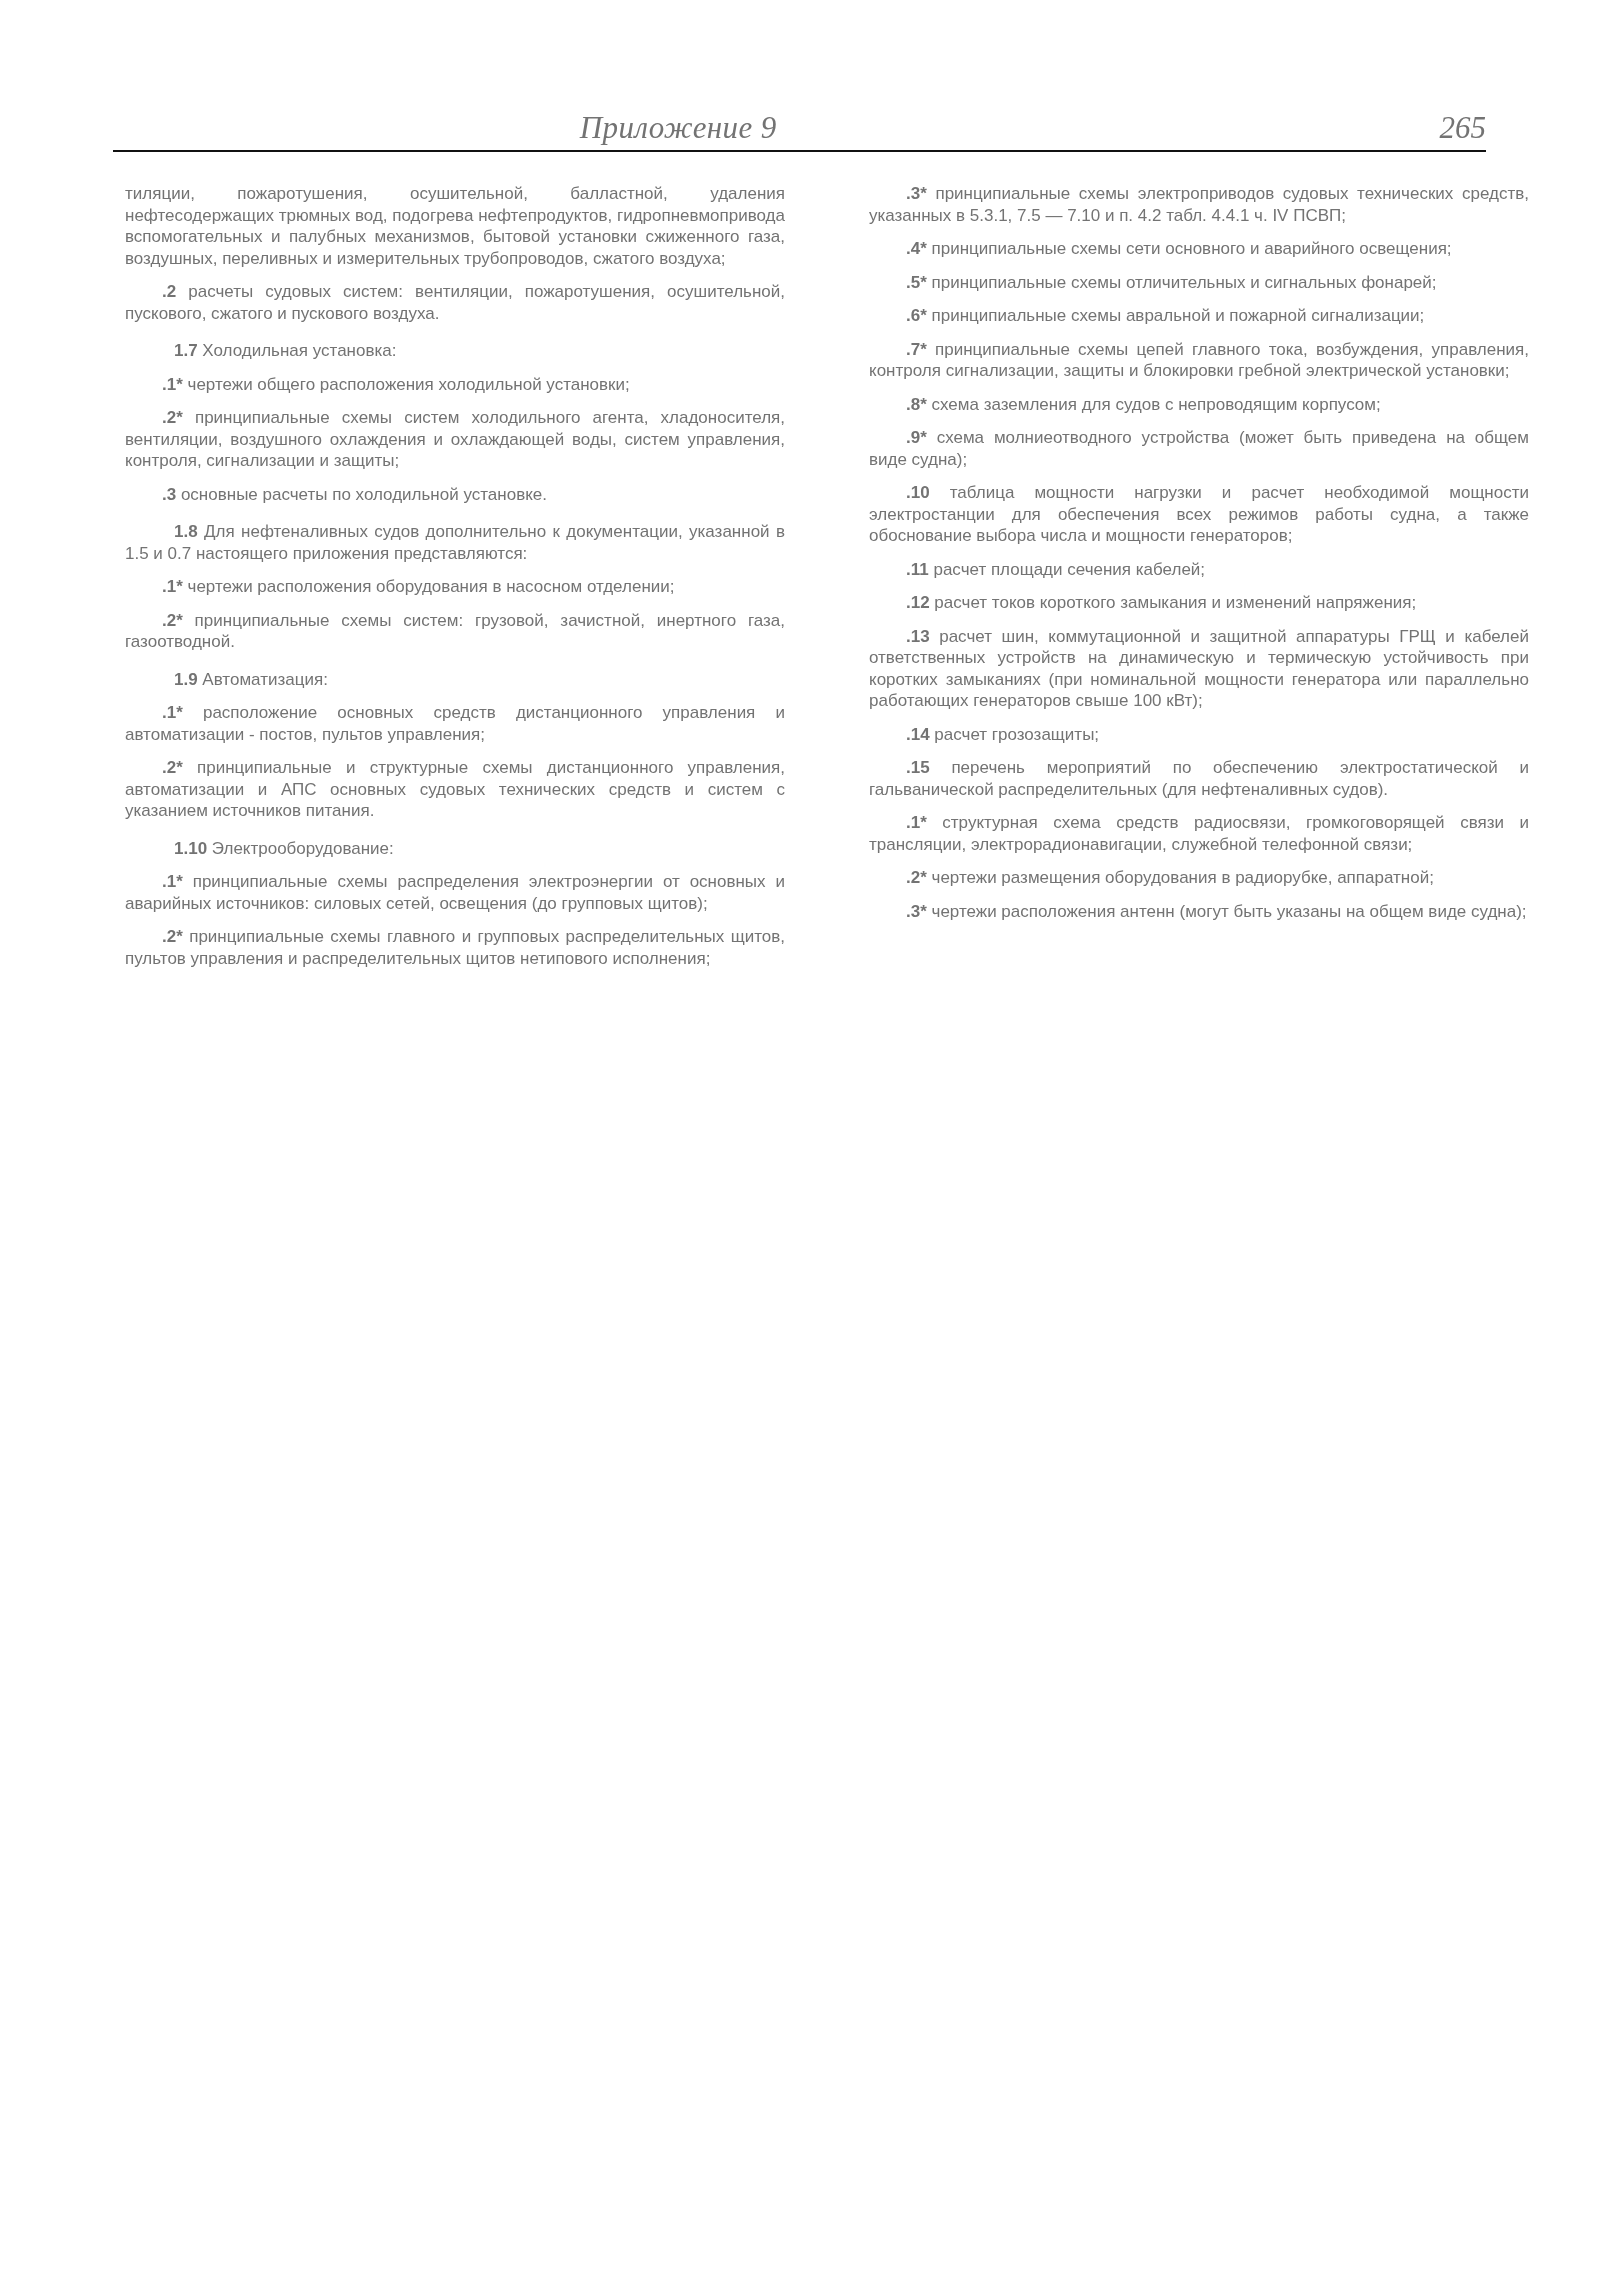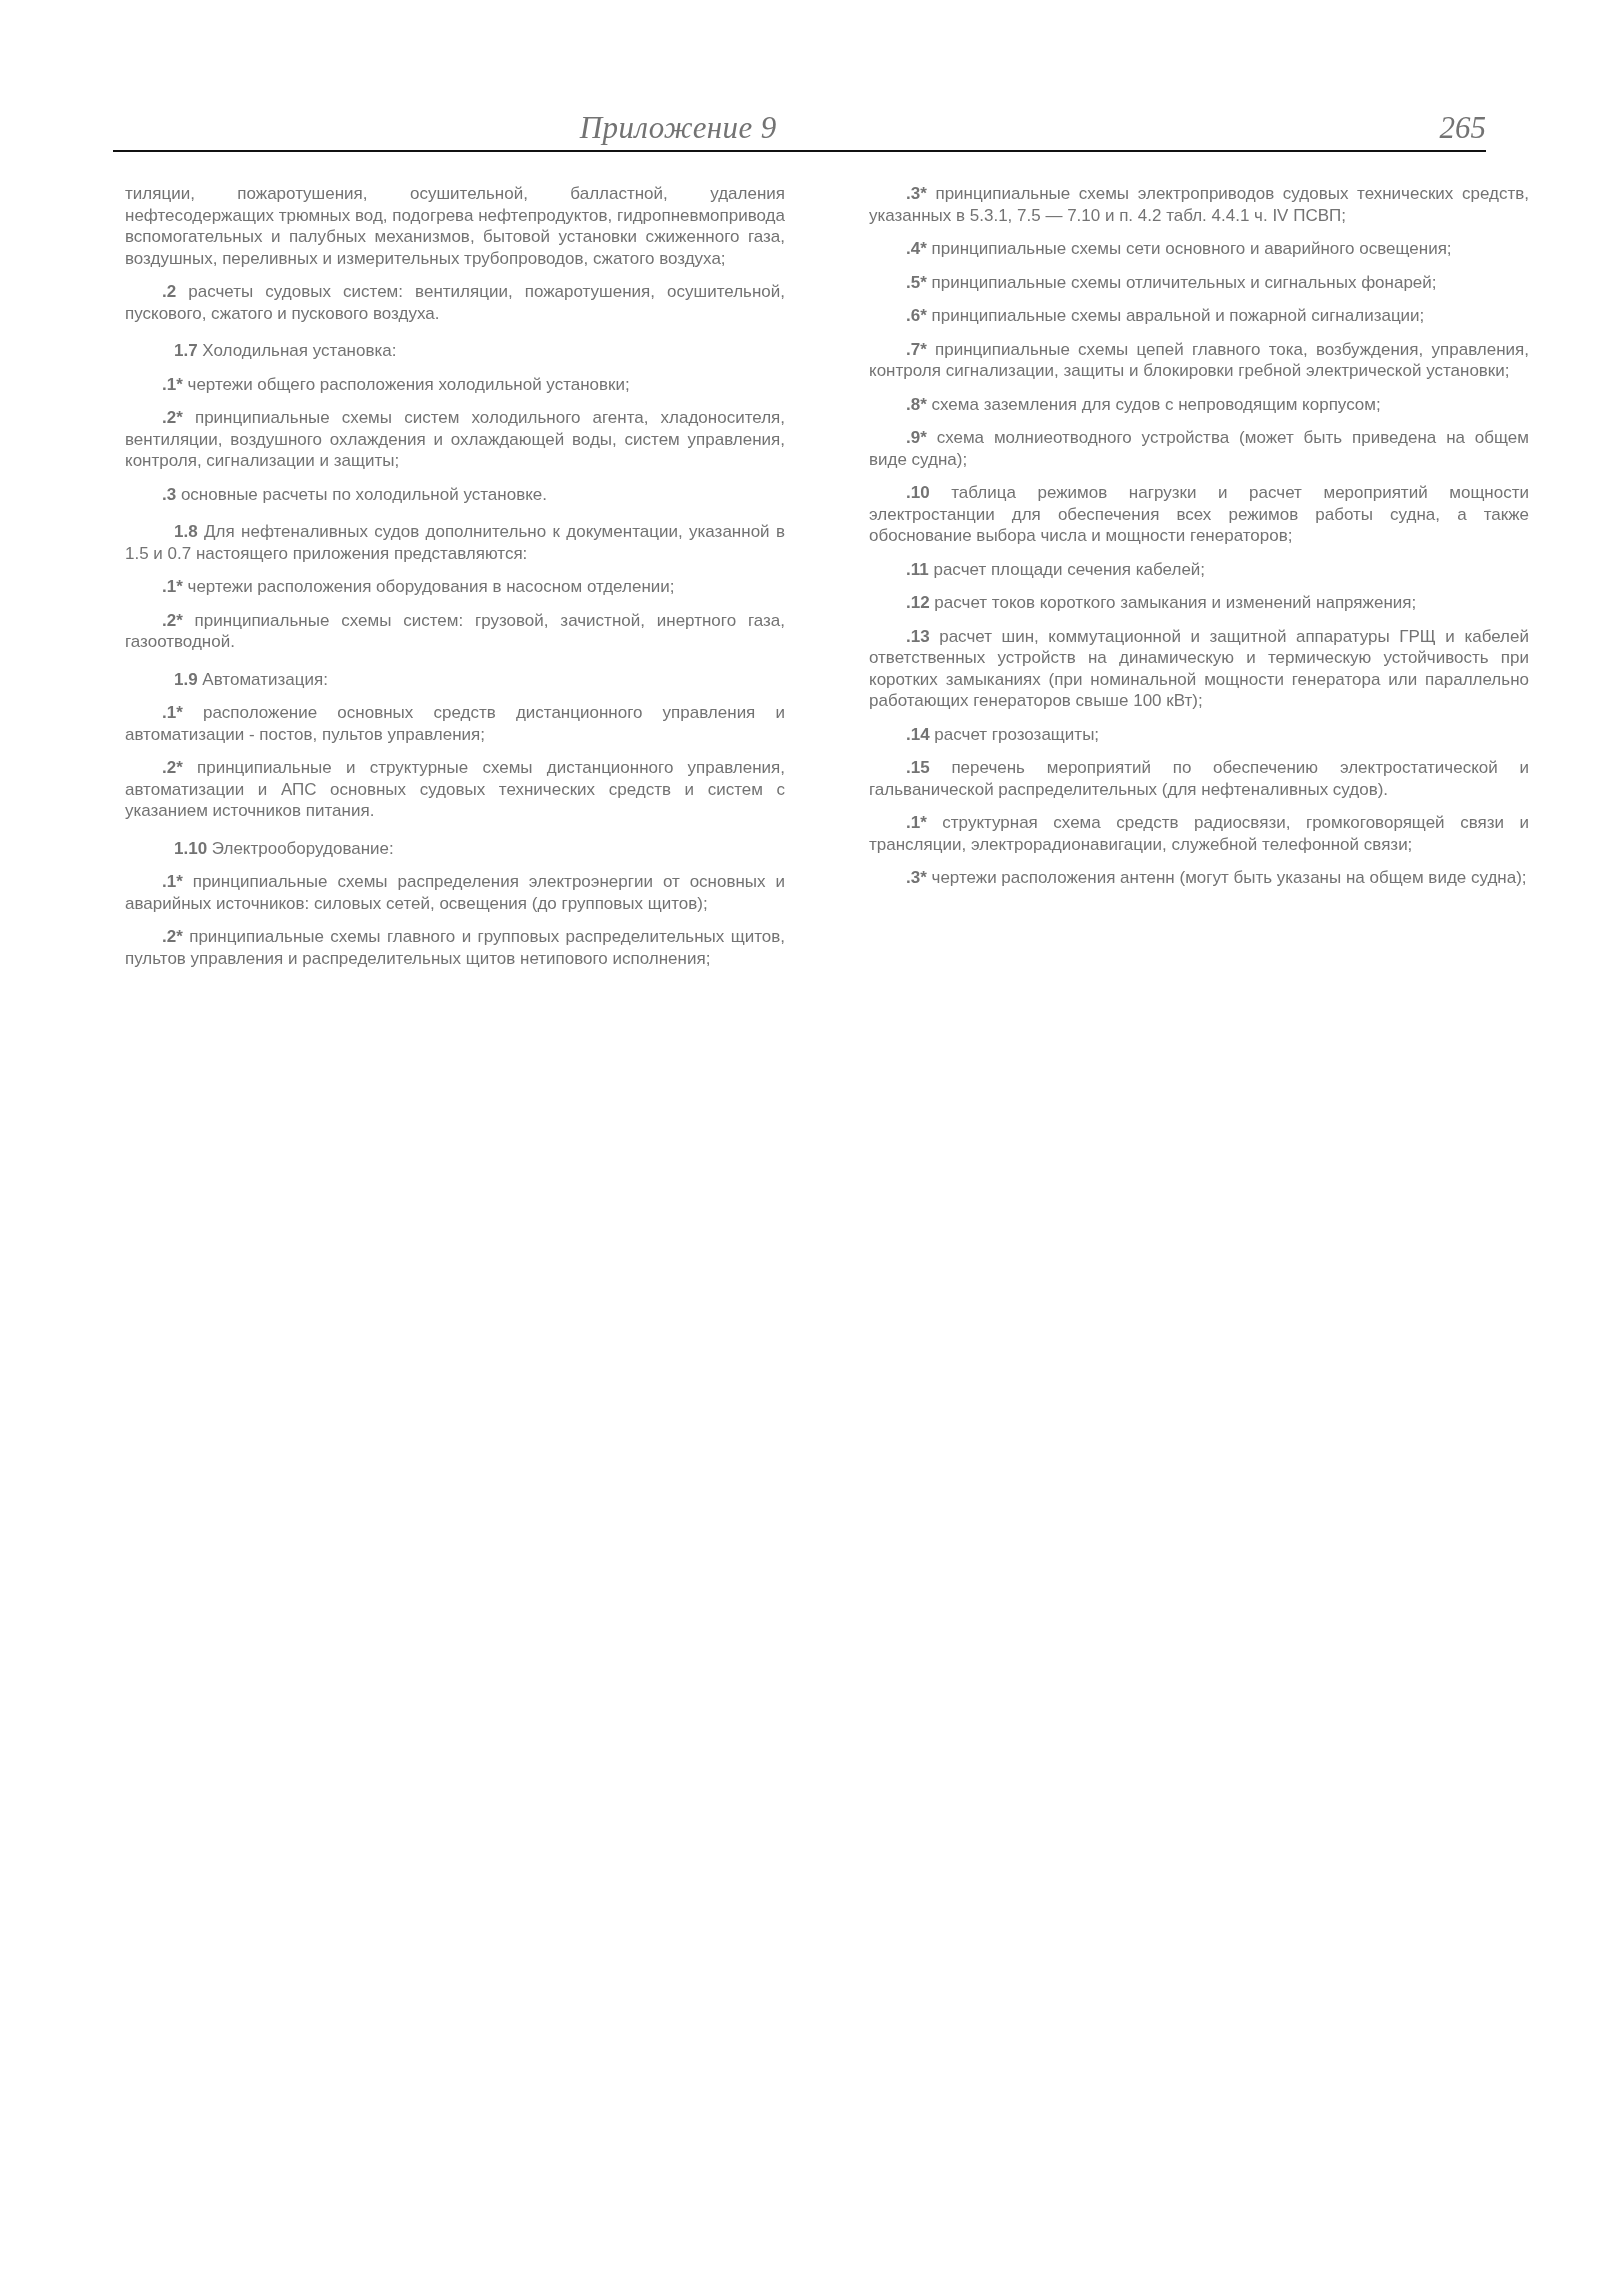--- a/index.html
+++ b/index.html
@@ -113,25 +113,26 @@
         <p class="ind"><span class="b">.2*</span><span> принципиальные схемы главного и групповых распределительных щитов, пультов управления и распределительных щитов нетипового исполнения;</span></p>
       </div>
     <div class="col" id="col-right">
         <p class="ind"><span class="b">.3*</span><span> принципиальные схемы электроприводов судовых технических средств, указанных в 5.3.1, 7.5 — 7.10 и п. 4.2 табл. 4.4.1 ч. IV ПСВП;</span></p>
         <p class="ind"><span class="b">.4*</span><span> принципиальные схемы сети основного и аварийного освещения;</span></p>
         <p class="ind"><span class="b">.5*</span><span> принципиальные схемы отличительных и сигнальных фонарей;</span></p>
         <p class="ind"><span class="b">.6*</span><span> принципиальные схемы авральной и пожарной сигнализации;</span></p>
         <p class="ind"><span class="b">.7*</span><span> принципиальные схемы цепей главного тока, возбуждения, управления, контроля сигнализации, защиты и блокировки гребной электрической установки;</span></p>
         <p class="ind"><span class="b">.8*</span><span> схема заземления для судов с непроводящим корпусом;</span></p>
         <p class="ind"><span class="b">.9*</span><span> схема молниеотводного устройства (может быть приведена на общем виде судна);</span></p>
-        <p class="ind"><span class="b">.10</span><span> таблица режимов нагрузки и расчет мероприятий мощности электростанции для обеспечения всех режимов работы судна, а также обоснование выбора числа и мощности генераторов;</span></p>
+        <p class="ind"><span class="b">.10</span><span> таблица мощности нагрузки и расчет необходимой мощности электростанции для обеспечения всех режимов работы судна, а также обоснование выбора числа и мощности генераторов;</span></p>
         <p class="ind"><span class="b">.11</span><span> расчет площади сечения кабелей;</span></p>
         <p class="ind"><span class="b">.12</span><span> расчет токов короткого замыкания и изменений напряжения;</span></p>
         <p class="ind"><span class="b">.13</span><span> расчет шин, коммутационной и защитной аппаратуры ГРЩ и кабелей ответственных устройств на динамическую и термическую устойчивость при коротких замыканиях (при номинальной мощности генератора или параллельно работающих генераторов свыше 100 кВт);</span></p>
         <p class="ind"><span class="b">.14</span><span> расчет грозозащиты;</span></p>
         <p class="ind"><span class="b">.15</span><span> перечень мероприятий по обеспечению электростатической и гальванической распределительных (для нефтеналивных судов).</span></p>
         <p class="ind"><span class="b">.1*</span><span> структурная схема средств радиосвязи, громкоговорящей связи и трансляции, электрорадионавигации, служебной телефонной связи;</span></p>
+        <p class="ind"><span class="b">.2*</span><span> чертежи размещения оборудования в радиорубке, аппаратной;</span></p>
         <p class="ind"><span class="b">.3*</span><span> чертежи расположения антенн (могут быть указаны на общем виде судна);</span></p>
       </div>
   </div>
 
 </div>
 
 
 </body></html>

